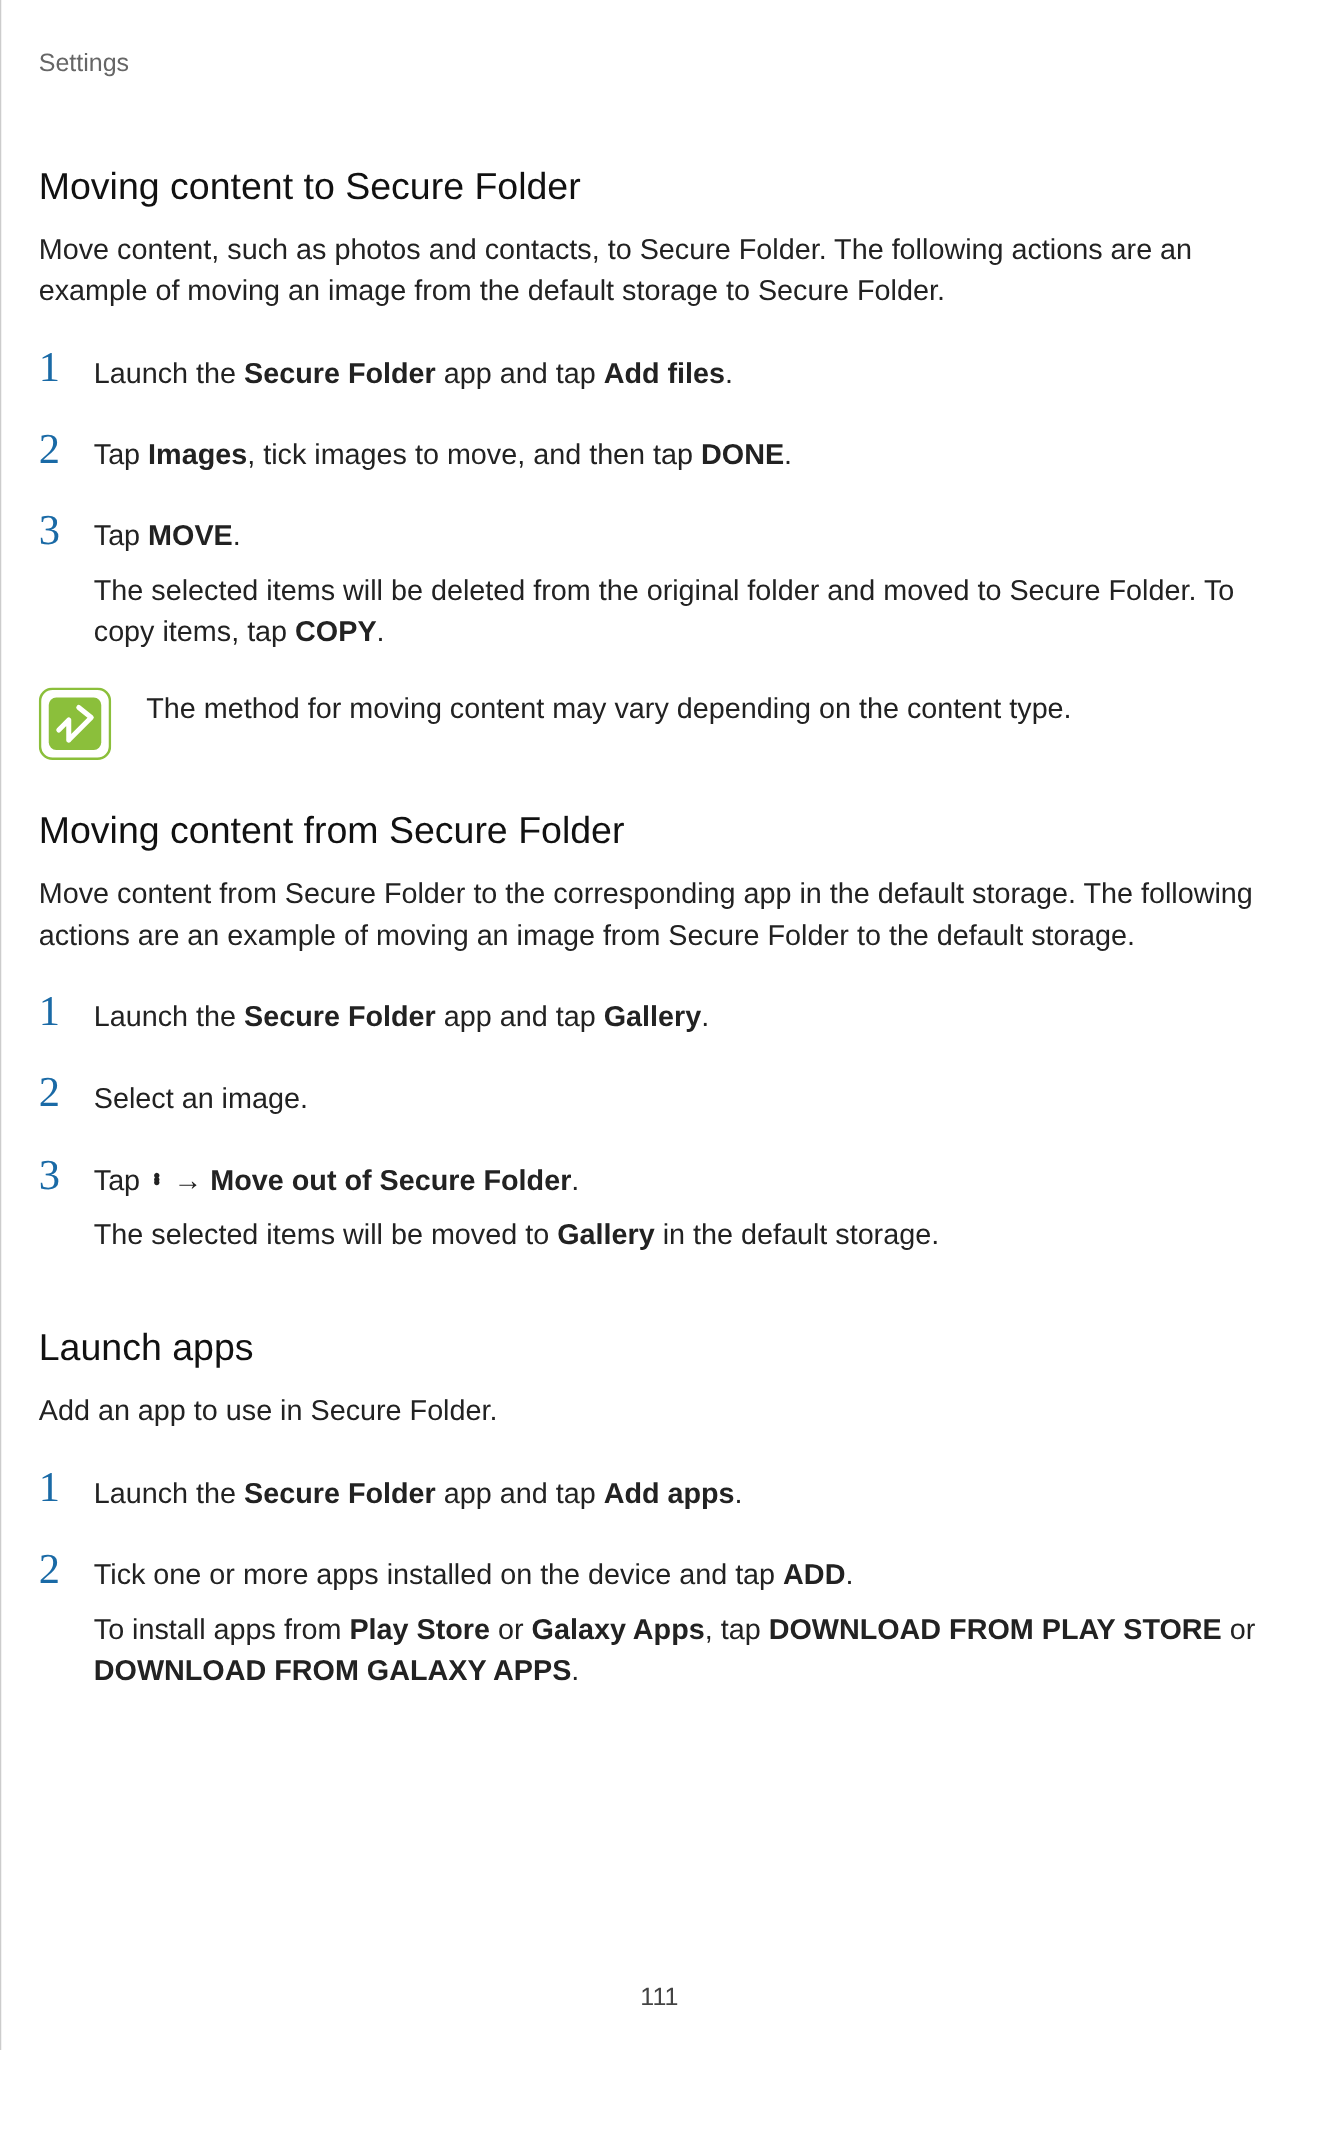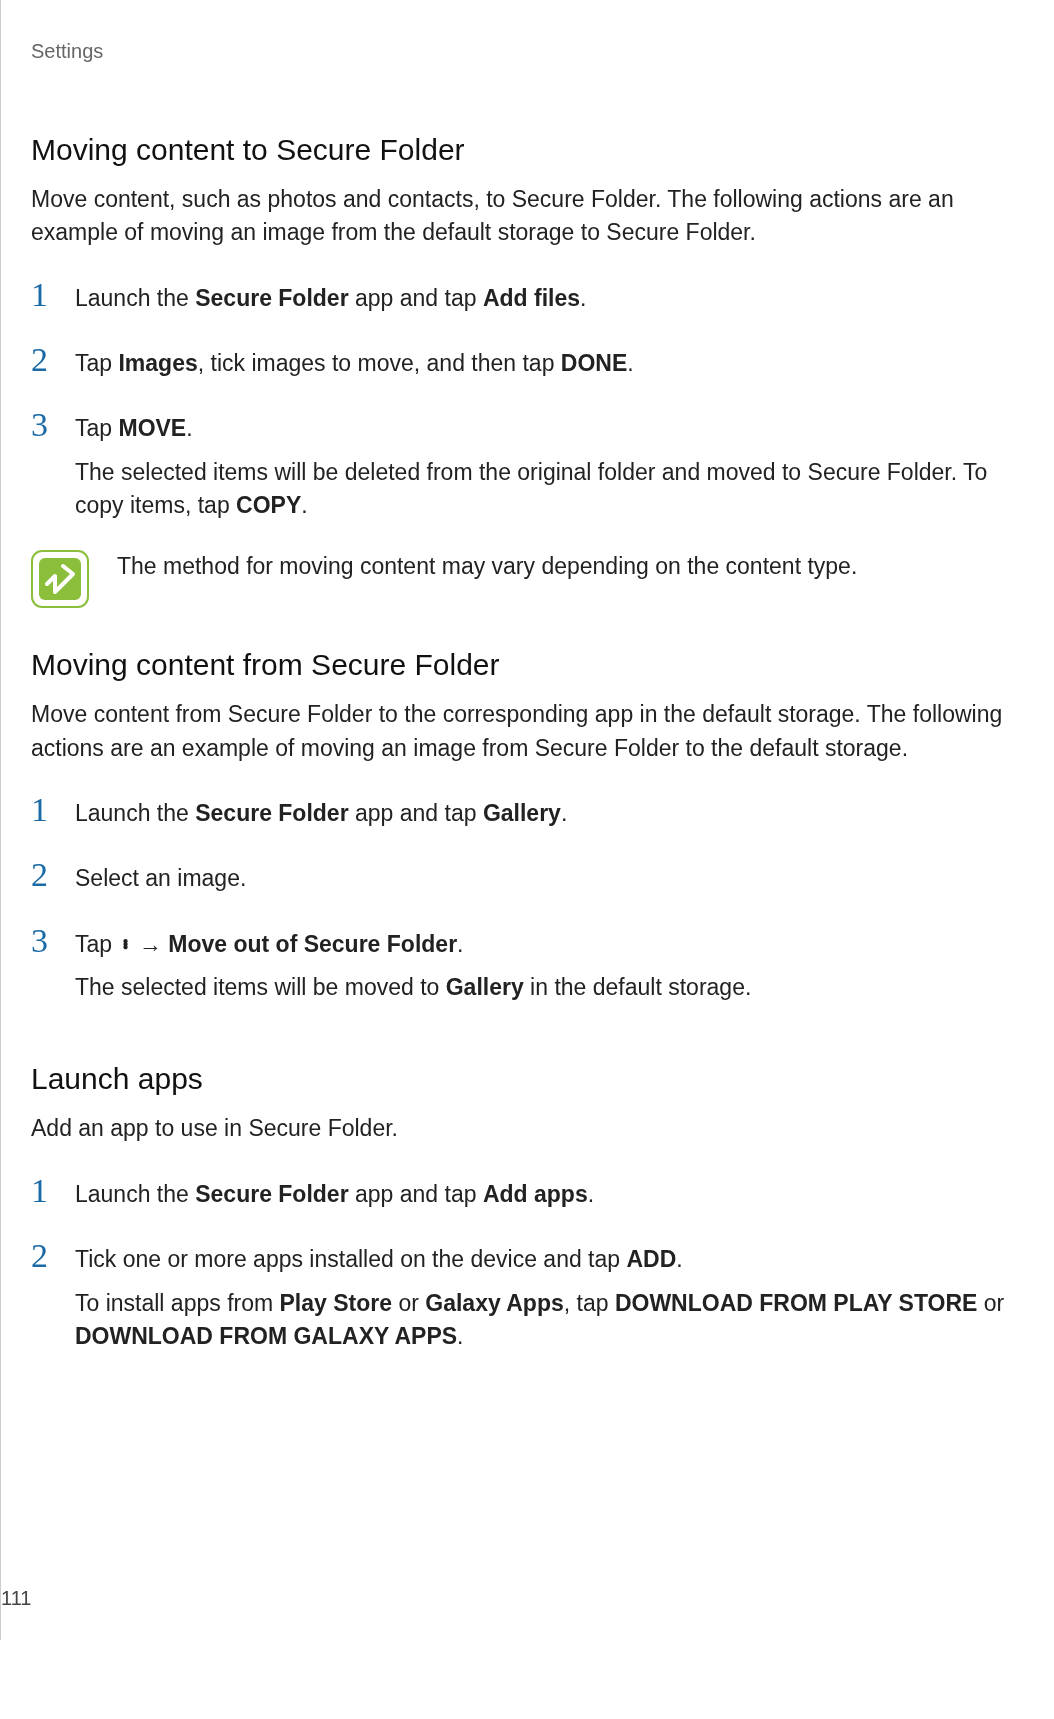--- a/index.html
+++ b/index.html
@@ -70,20 +70,21 @@
   .note-text {
     font-size: 23px;
     line-height: 1.45;
   }
   .section-gap { height: 30px; }
   .page-number {
     position: absolute;
     bottom: 30px;
     left: 0;
     right: 0;
+    text-align: center;
     font-size: 20px;
     color: #444;
   }
   b { font-weight: 700; }
   .more-icon {
     display: inline-block;
     vertical-align: middle;
     width: 14px;
     text-align: center;
     line-height: 0.3;

